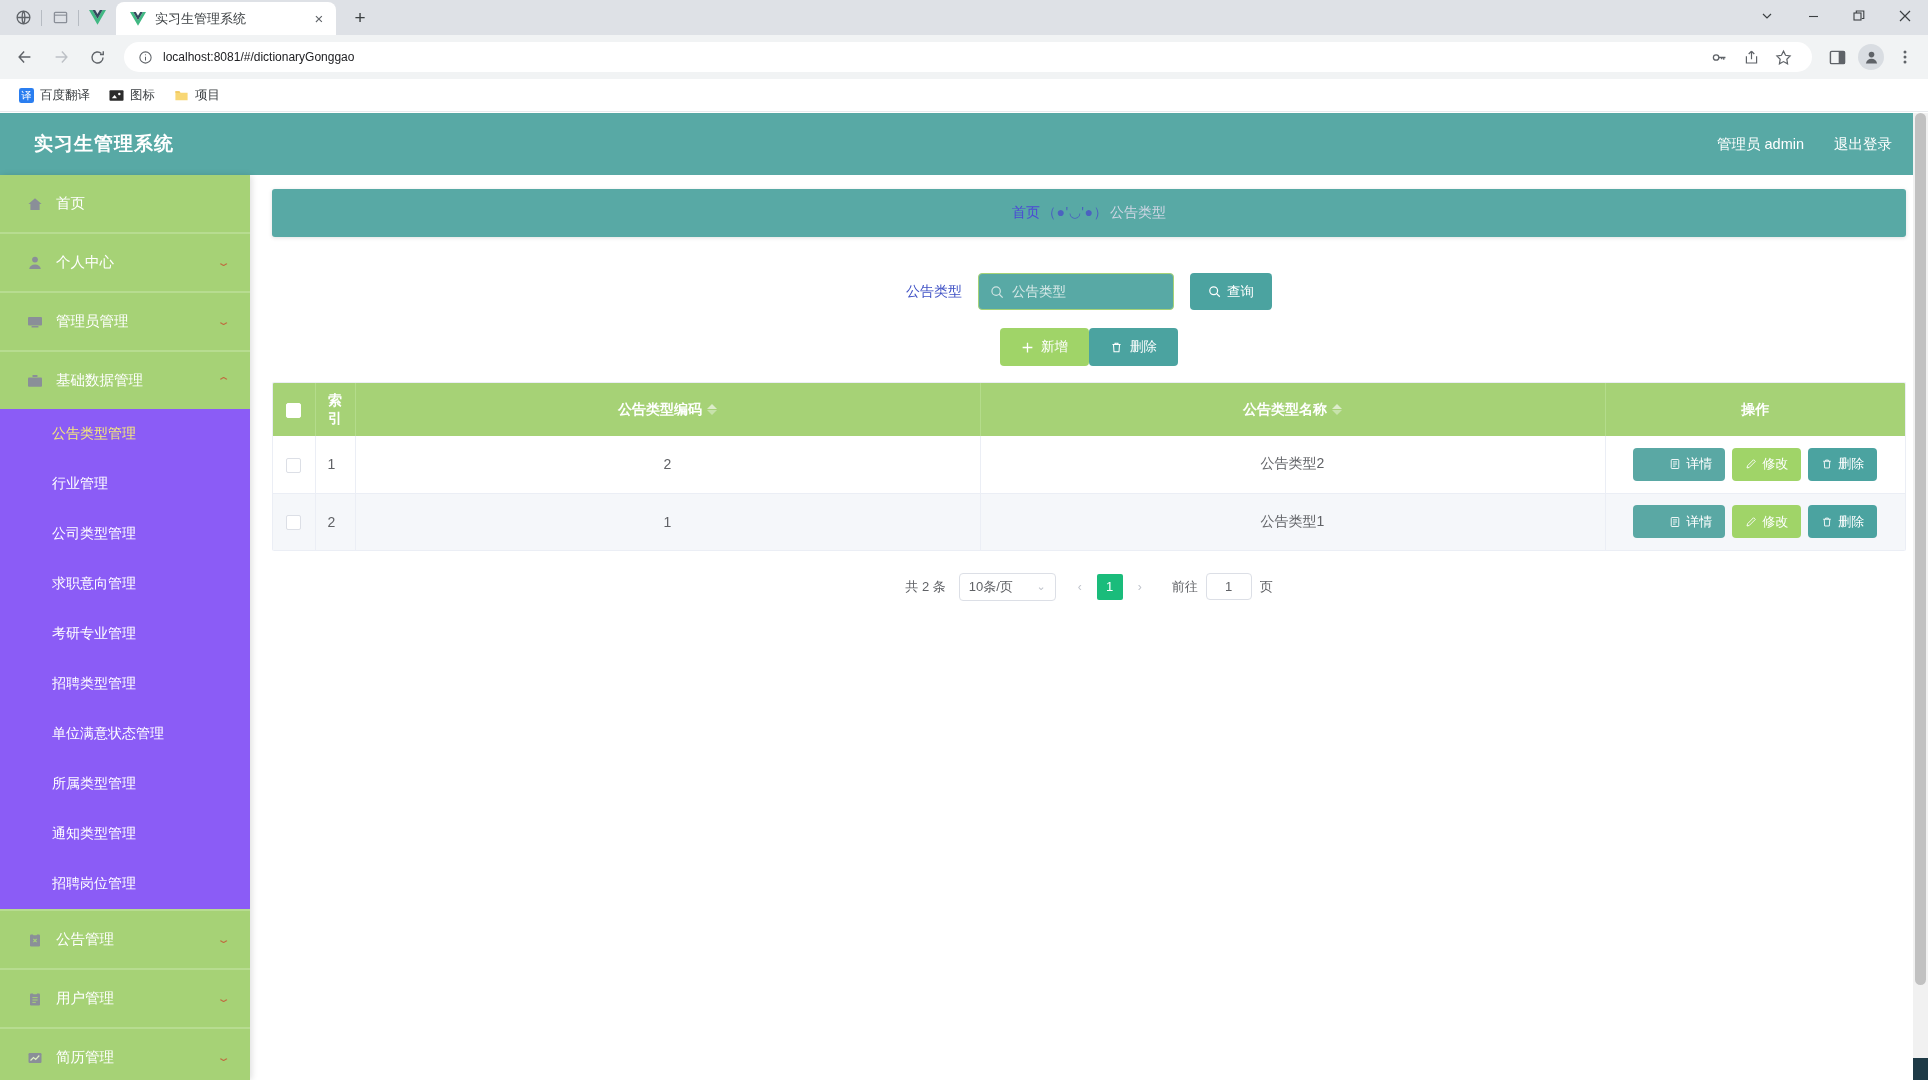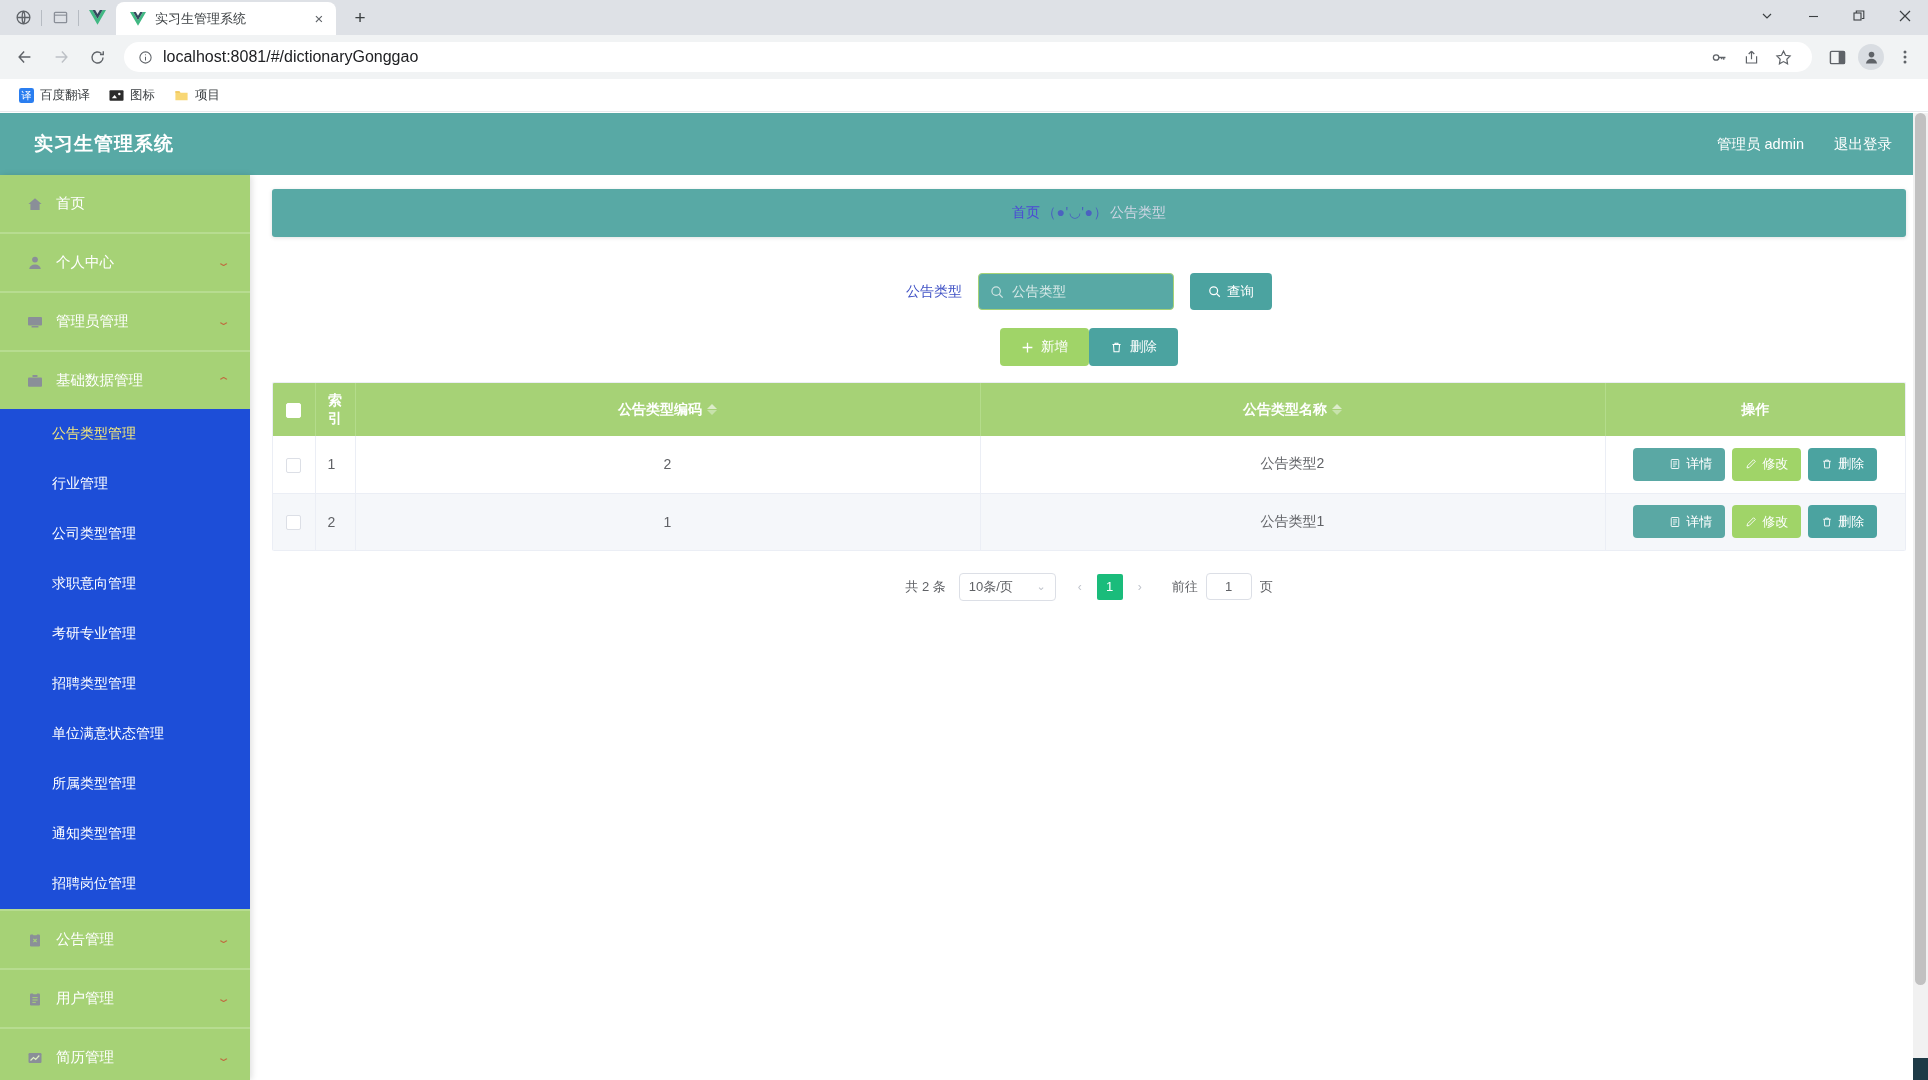--- a/index.html
+++ b/index.html
@@ -63,21 +63,21 @@
   .nav-btn {
     width: 34px; height: 34px; display: flex; align-items: center;
     justify-content: center; border-radius: 50%; color: #5f6368;
   }
   .nav-btn.disabled { color: #bdc1c6; }
   .omnibox {
     flex: 1; height: 30px; background: #fff; border-radius: 16px;
     display: flex; align-items: center; padding: 0 14px; margin: 0 8px;
     gap: 10px; min-width: 0;
   }
-  .omni-url { font-size: 16px; color: #202124; white-space: nowrap; }
+  .omni-url { font-size: 12px; color: #202124; white-space: nowrap; }
   .omni-right {
     display: flex; align-items: center; gap: 2px; margin-left: auto;
   }
   .tb-ico {
     width: 30px; height: 30px; display: flex; align-items: center;
     justify-content: center; color: #5f6368; border-radius: 50%;
   }
   .tb-ico.avatar {
     width: 26px; height: 26px; background: #d9dde2; border-radius: 50%;
     margin: 0 4px;
@@ -128,21 +128,21 @@
   }
   .menu-item .mi-ico {
     width: 17px; height: 17px; flex: 0 0 17px; color: #8a8f98;
     display: flex; align-items: center; justify-content: center;
   }
   .menu-item .mi-label { flex: 1; }
   .arrow {
     color: #c94a2e; font-size: 11px; transform: scaleX(1.6);
     opacity: .75;
   }
-  .submenu { background: #1d4ed8; }
+  .submenu { background: #8b5cf6; }
   .sub-item {
     height: 50px; display: flex; align-items: center;
     padding-left: 52px; color: #fff; font-size: 14px;
   }
   .sub-item.active { color: #f4e87a; }
 
   
   .main {
     flex: 1; background: #fff; padding: 14px 22px 0 22px;
     min-width: 0; position: relative;

